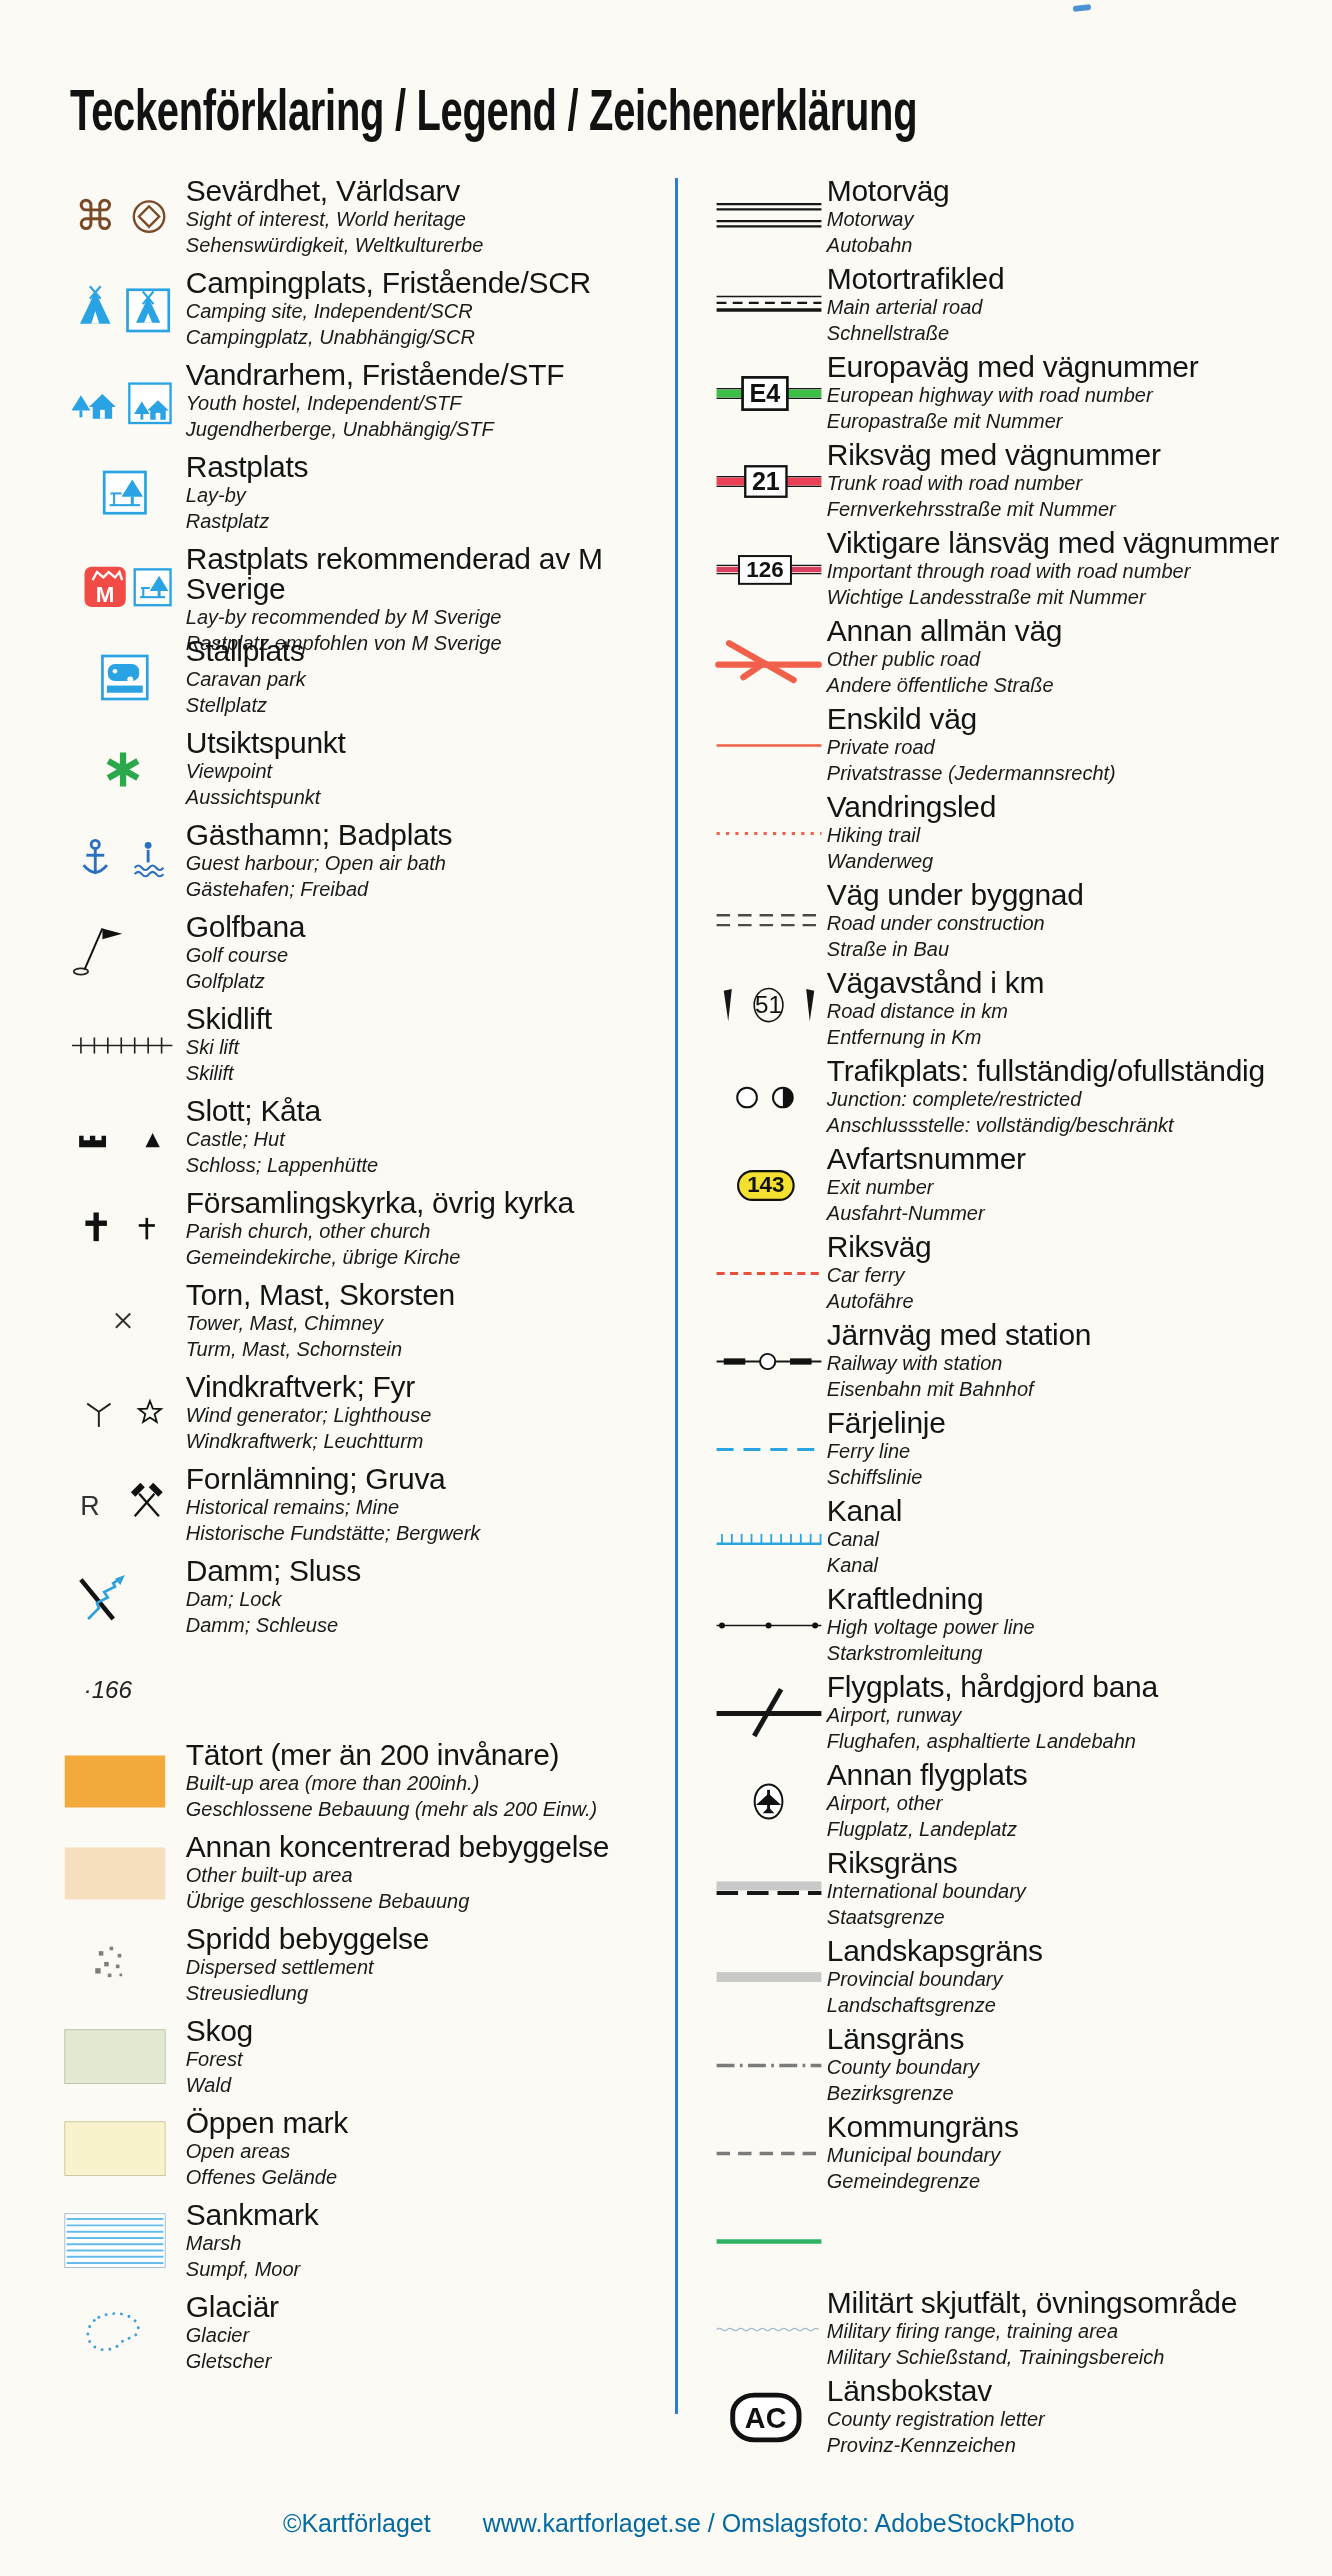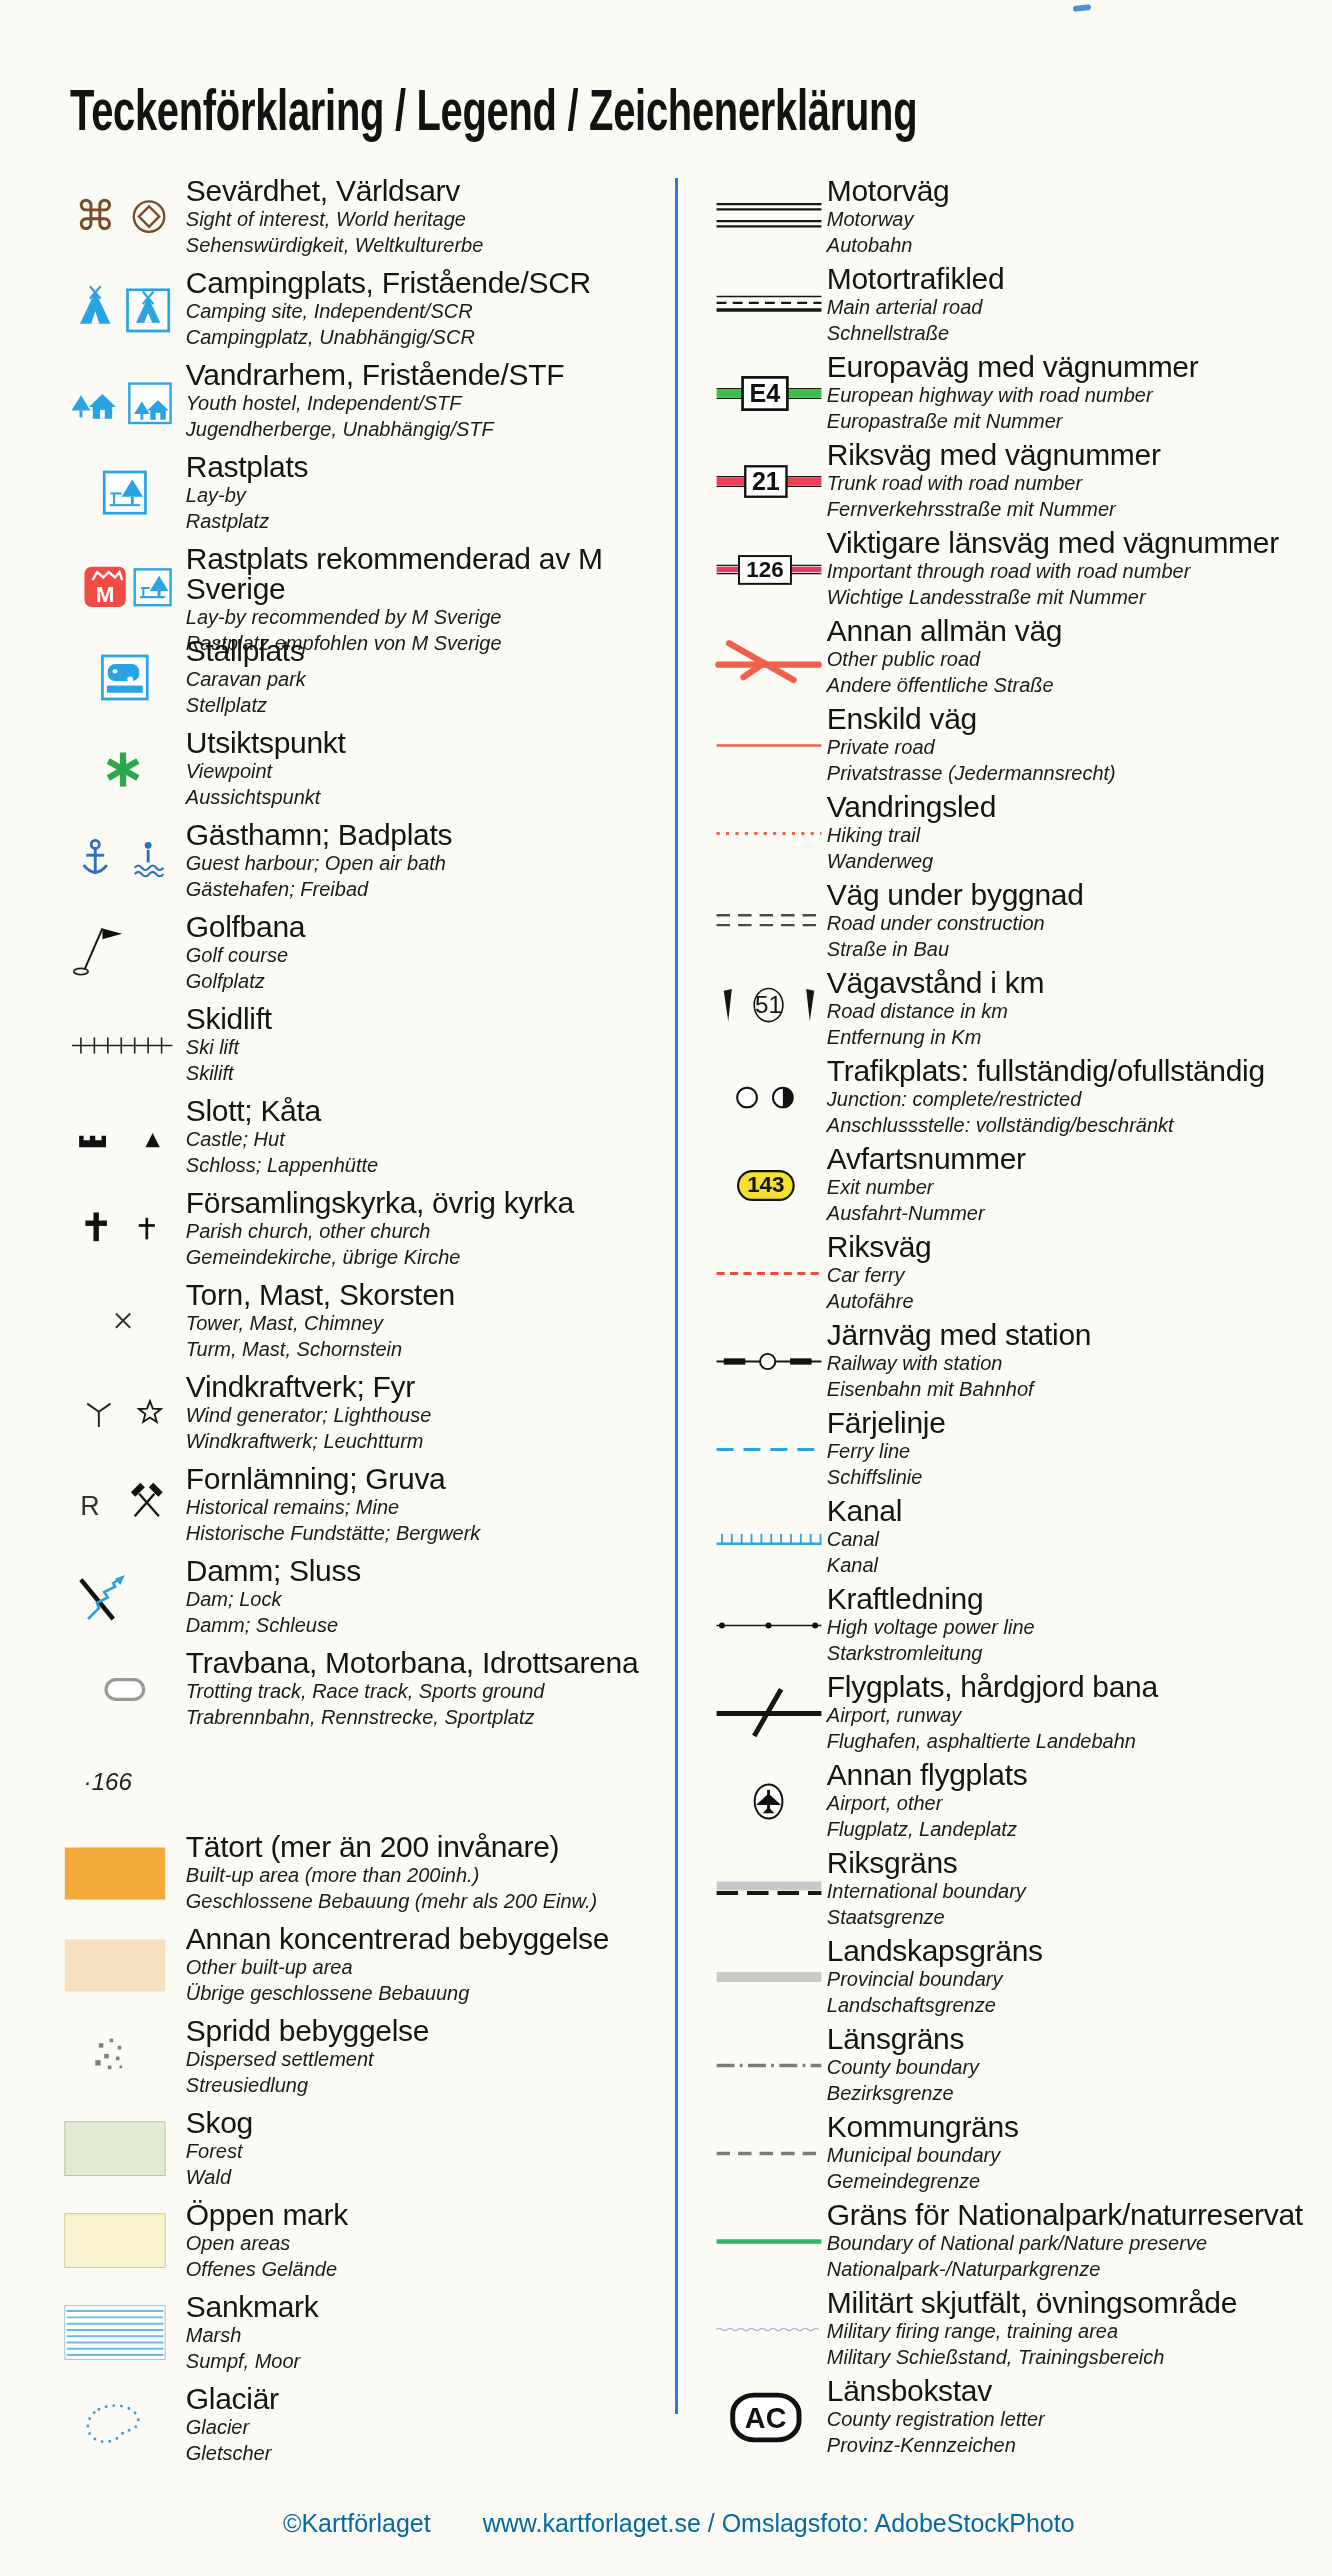--- a/index.html
+++ b/index.html
@@ -318,32 +318,20 @@
       </div>
       <div class="txt">
         <div class="sv">Damm; Sluss</div>
         <div class="en">Dam; Lock</div>
         <div class="de">Damm; Schleuse</div>
       </div>
     </div>
     <div class="item">
       <div class="sym">
         <svg width="121" height="83" viewBox="0 0 135 92" xmlns="http://www.w3.org/2000/svg">
-          <rect x="48" y="35" width="42" height="22" rx="11" fill="#fff" stroke="#999999" stroke-width="3.6"></rect>
-        </svg>
-      </div>
-      <div class="txt">
-        <div class="sv">Travbana, Motorbana, Idrottsarena</div>
-        <div class="en">Trotting track, Race track, Sports ground</div>
-        <div class="de">Trabrennbahn, Rennstrecke, Sportplatz</div>
-      </div>
-    </div>
-    <div class="item">
-      <div class="sym">
-        <svg width="121" height="83" viewBox="0 0 135 92" xmlns="http://www.w3.org/2000/svg">
           <text x="50" y="55" font-size="27" font-style="italic" fill="#222" text-anchor="middle">·166</text>
         </svg>
       </div>
     </div>
     <div class="item">
       <div class="sym">
         <svg width="121" height="83" viewBox="0 0 135 92" xmlns="http://www.w3.org/2000/svg">
           <rect x="2" y="17" width="112" height="58" fill="#F4A93B"></rect>
         </svg>
       </div>
@@ -767,25 +755,20 @@
         <div class="en">Municipal boundary</div>
         <div class="de">Gemeindegrenze</div>
       </div>
     </div>
     <div class="item">
       <div class="sym">
         <svg width="112" height="83" viewBox="0 0 125 92" xmlns="http://www.w3.org/2000/svg">
           <line x1="4" y1="46" x2="121" y2="46" stroke="#2FB464" stroke-width="5"></line>
         </svg>
       </div>
-      <div class="txt">
-        <div class="sv">Gräns för Nationalpark/naturreservat</div>
-        <div class="en">Boundary of National park/Nature preserve</div>
-        <div class="de">Nationalpark-/Naturparkgrenze</div>
-      </div>
     </div>
     <div class="item">
       <div class="sym">
         <svg width="112" height="83" viewBox="0 0 125 92" xmlns="http://www.w3.org/2000/svg">
           <path d="M4,46 q3,-2.5 6,0 t6,0 t6,0 t6,0 t6,0 t6,0 t6,0 t6,0 t6,0 t6,0 t6,0 t6,0 t6,0 t6,0 t6,0 t6,0 t6,0 t6,0 t6,0 " fill="none" stroke="#A3BACF" stroke-width="1.4"></path>
         </svg>
       </div>
       <div class="txt">
         <div class="sv">Militärt skjutfält, övningsområde</div>
         <div class="en">Military firing range, training area</div>

